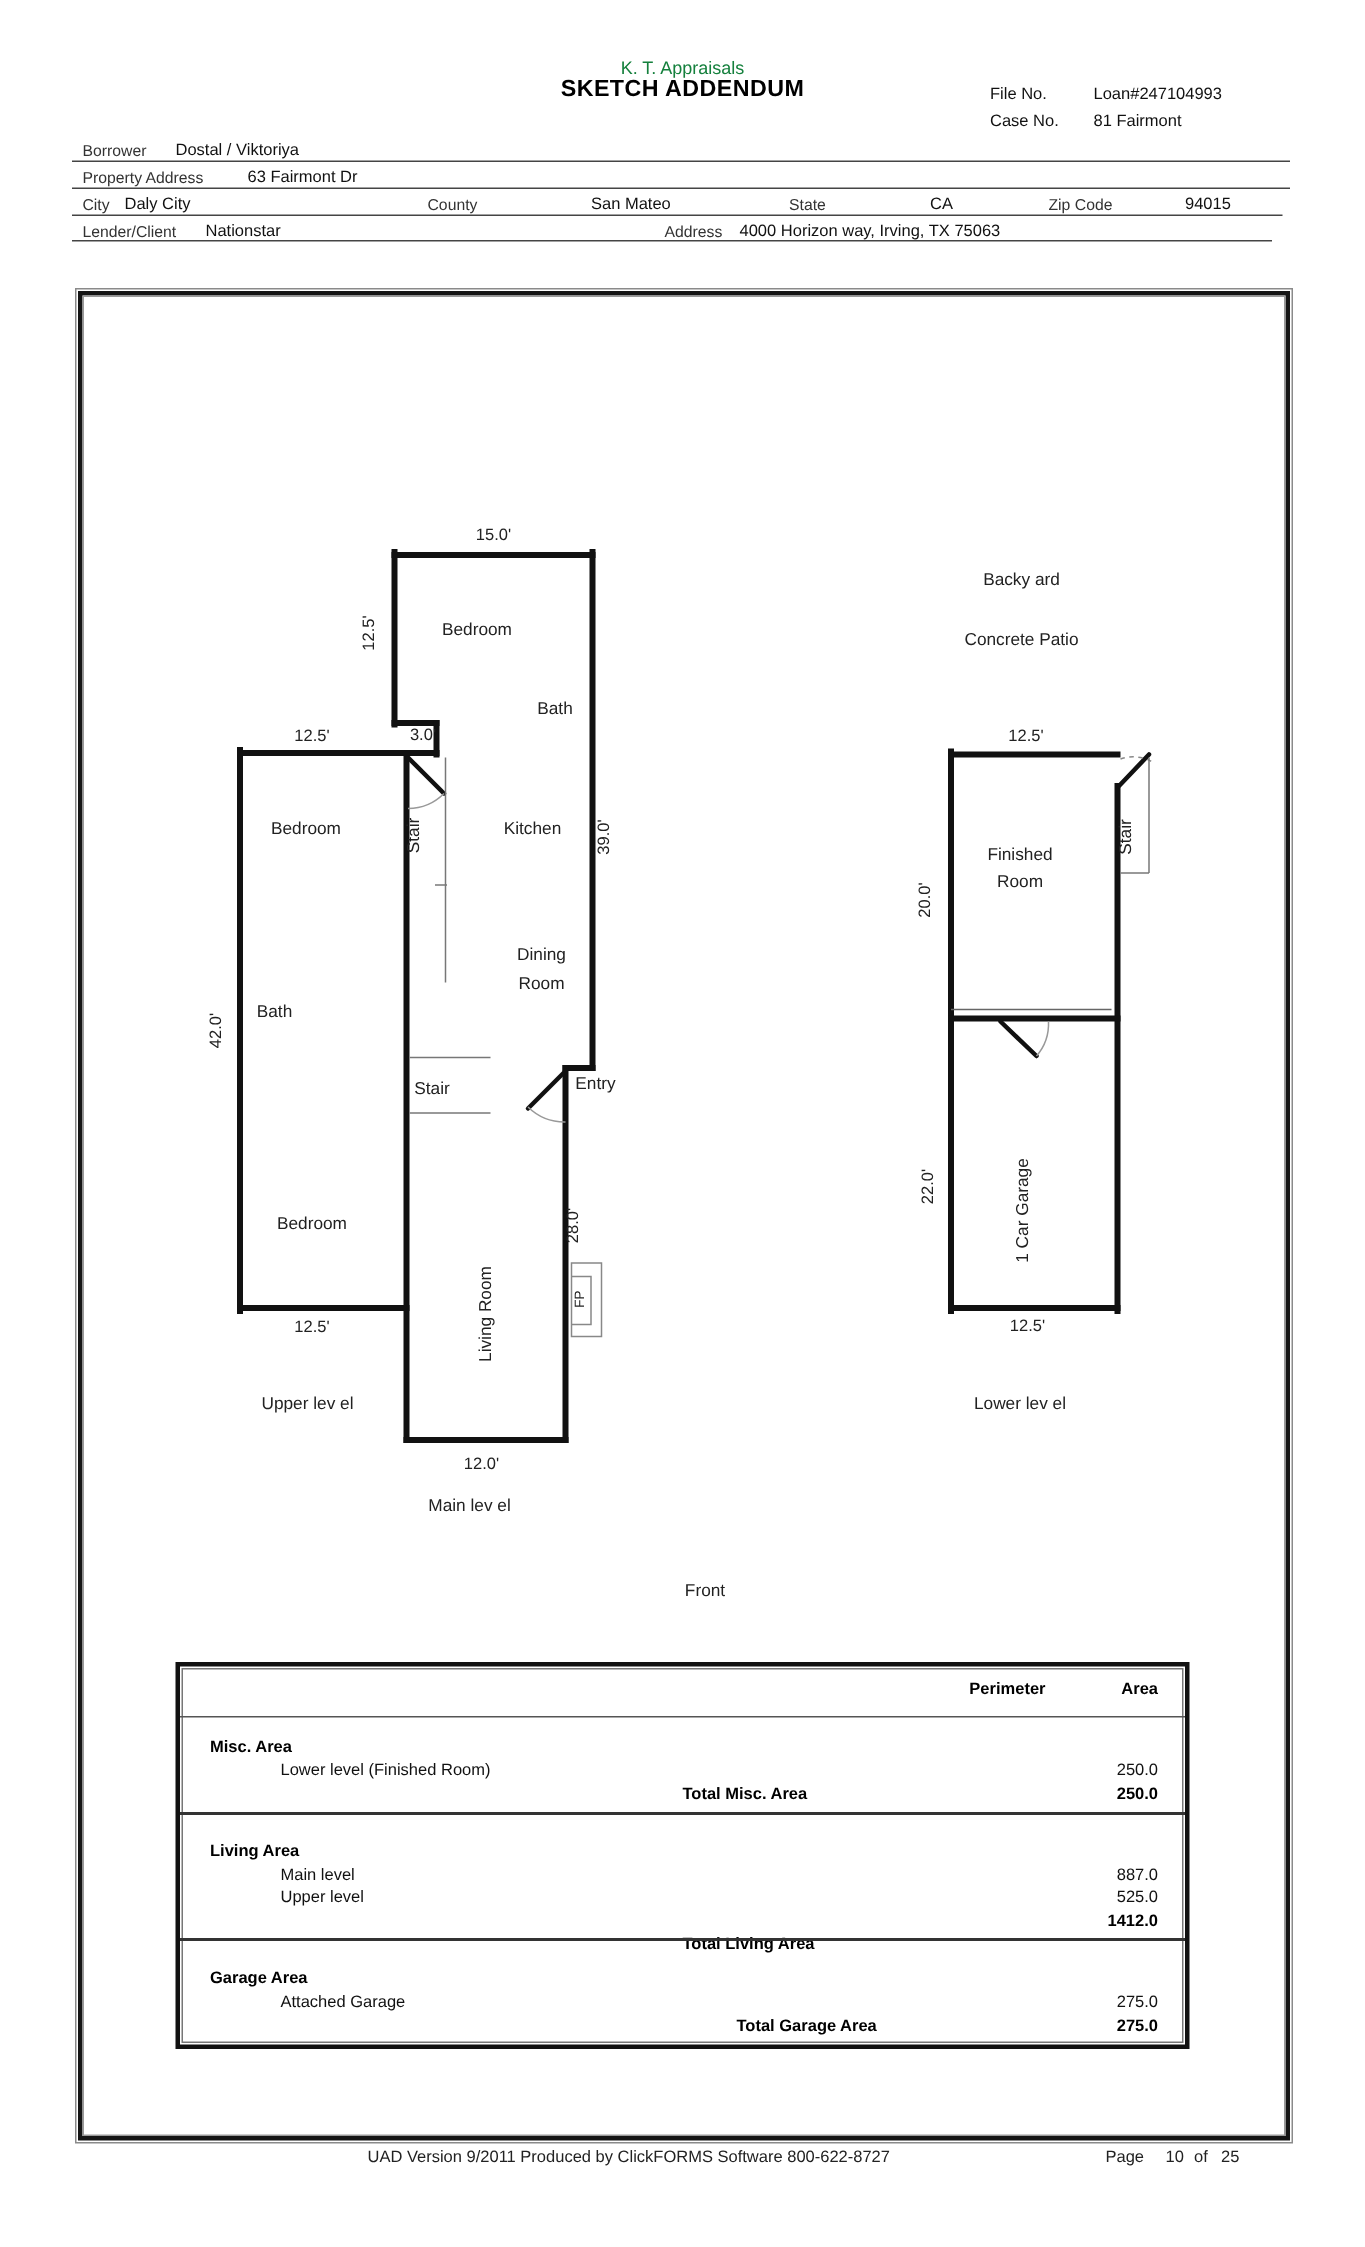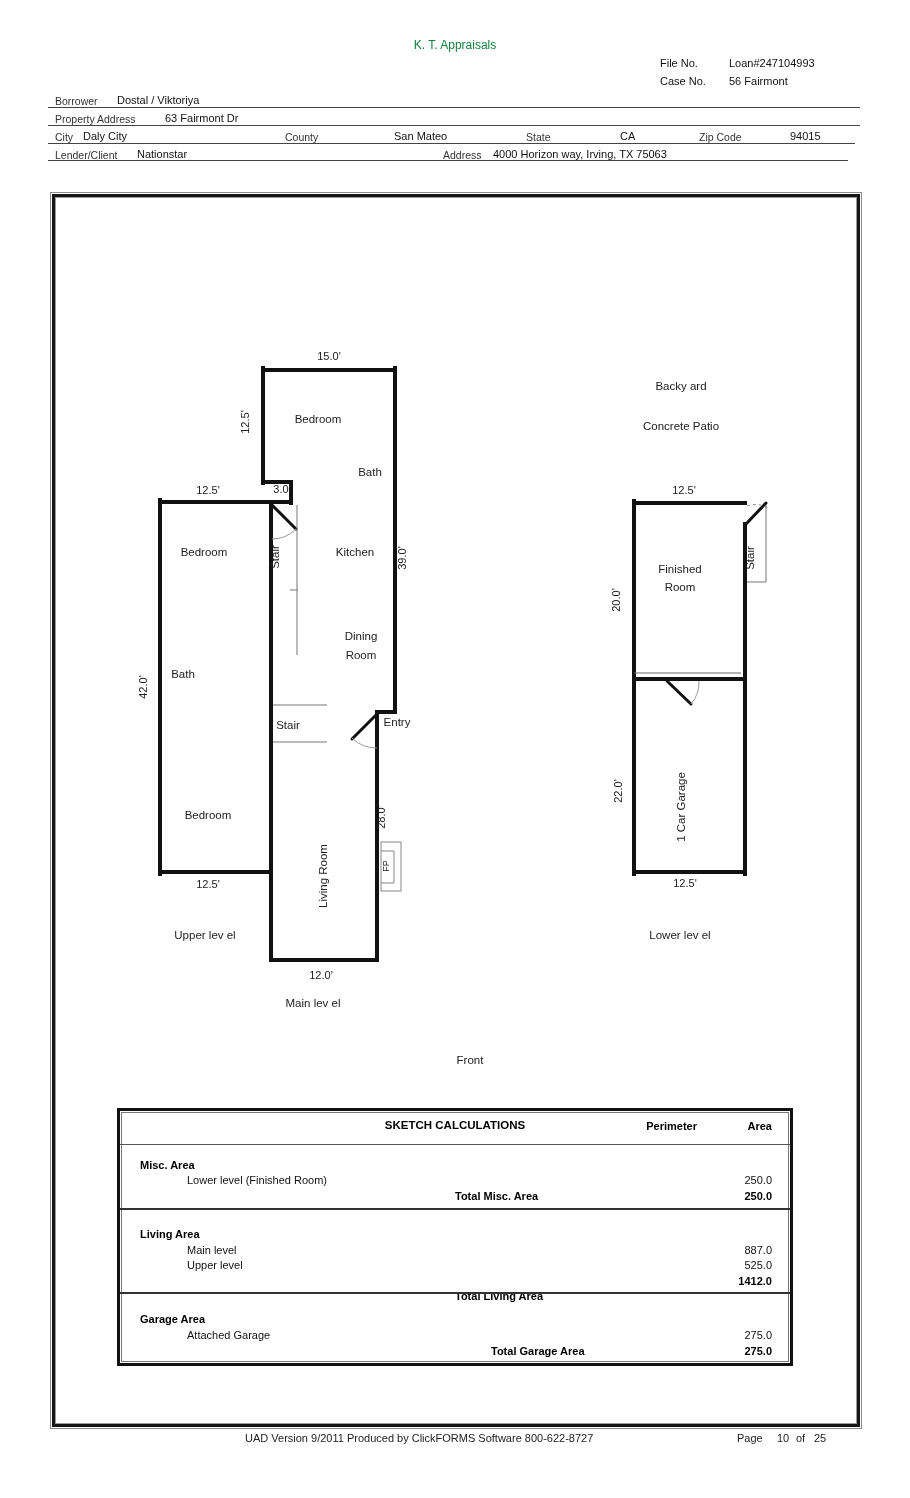--- a/index.html
+++ b/index.html
@@ -30,25 +30,26 @@
   .calc-table .b{font-weight:bold;color:#000;}
   .hdiv{position:absolute;left:0;width:100%;background:#555;}
   .footer-t{font-size:11px;color:#222;}
 </style>
 </head>
 <body>
 
 <div class="page">
 
   <div class="abs company">K. T. Appraisals</div>
+  <div class="abs doc-title">SKETCH ADDENDUM</div>
 
   <div class="abs val" style="left:660px;top:57px;">File No.</div>
   <div class="abs val" style="left:729px;top:57px;">Loan#247104993</div>
   <div class="abs val" style="left:660px;top:75px;">Case No.</div>
-  <div class="abs val" style="left:729px;top:75px;">56 Fairmont</div>
+  <div class="abs val" style="left:729px;top:75px;">81 Fairmont</div>
 
   <div class="abs lbl" style="left:55px;top:95px;">Borrower</div>
   <div class="abs val" style="left:117px;top:94px;">Dostal / Viktoriya</div>
   <div class="rule" style="left:48px;top:107px;width:812px;"></div>
 
   <div class="abs lbl" style="left:55px;top:113px;">Property Address</div>
   <div class="abs val" style="left:165px;top:112px;">63 Fairmont Dr</div>
   <div class="rule" style="left:48px;top:125px;width:812px;"></div>
 
   <div class="abs lbl" style="left:55px;top:131px;">City</div>
@@ -164,21 +165,20 @@
     <text class="room-t" text-anchor="middle" transform="rotate(-90 685 807)" x="685" y="807">1 Car Garage</text>
     <text class="dim-t" x="685" y="887" text-anchor="middle">12.5'</text>
     <text class="cap-t" x="680" y="939" text-anchor="middle">Lower lev el</text>
 
     <text class="cap-t" x="470" y="1064" text-anchor="middle">Front</text>
   </svg>
 
   <div class="calc-table">
     <div class="calc-innerline"></div>
 
-    <div class="row b" style="left:0;width:100%;text-align:center;top:8px;font-size:11.5px;">SKETCH CALCULATIONS</div>
     <div class="row b" style="right:93px;top:9px;">Perimeter</div>
     <div class="row b" style="right:18px;top:9px;">Area</div>
     <div class="hdiv" style="top:33px;height:1px;"></div>
 
     <div class="row b" style="left:20px;top:48px;">Misc. Area</div>
     <div class="row" style="left:67px;top:63px;">Lower level (Finished Room)</div>
     <div class="row" style="right:18px;top:63px;">250.0</div>
     <div class="row b" style="left:335px;top:79px;">Total Misc. Area</div>
     <div class="row b" style="right:18px;top:79px;">250.0</div>
     <div class="hdiv" style="top:97px;height:2px;background:#333;"></div>

